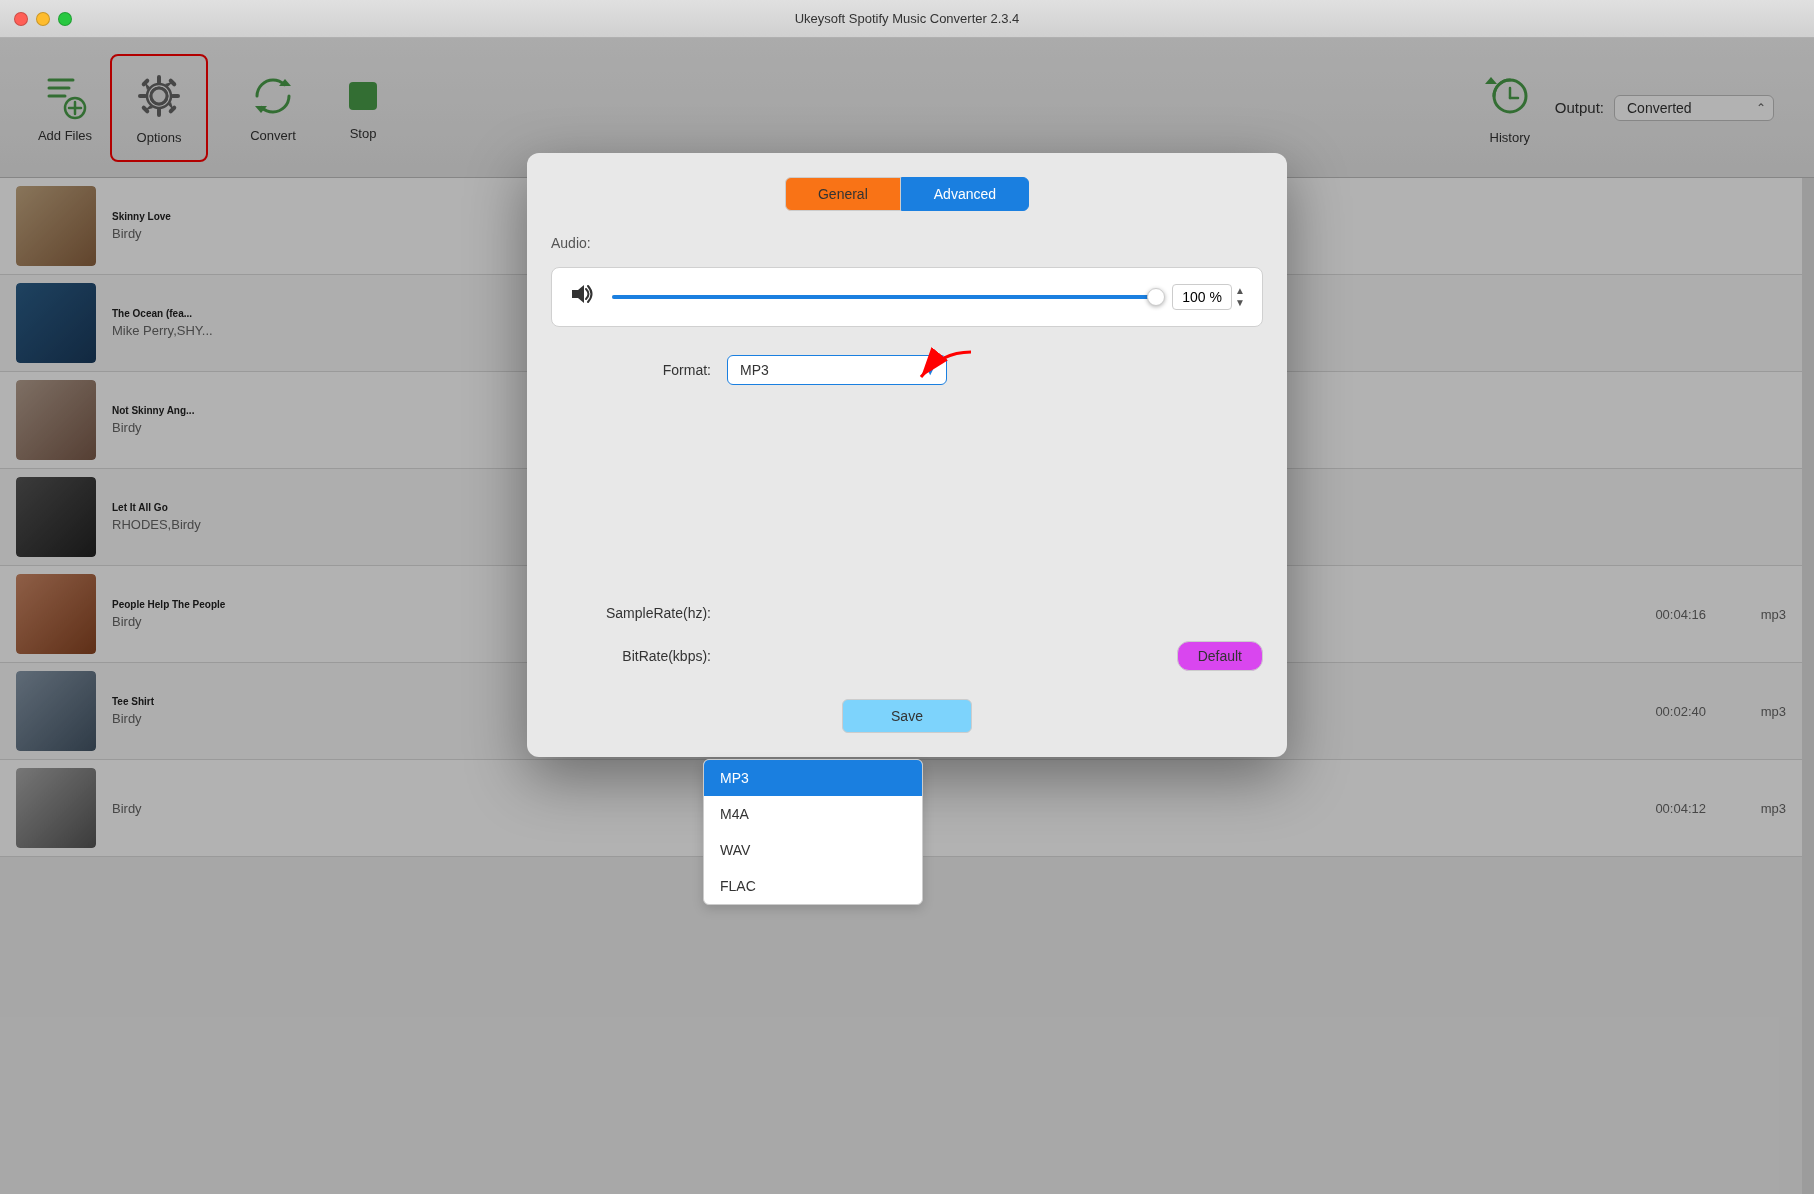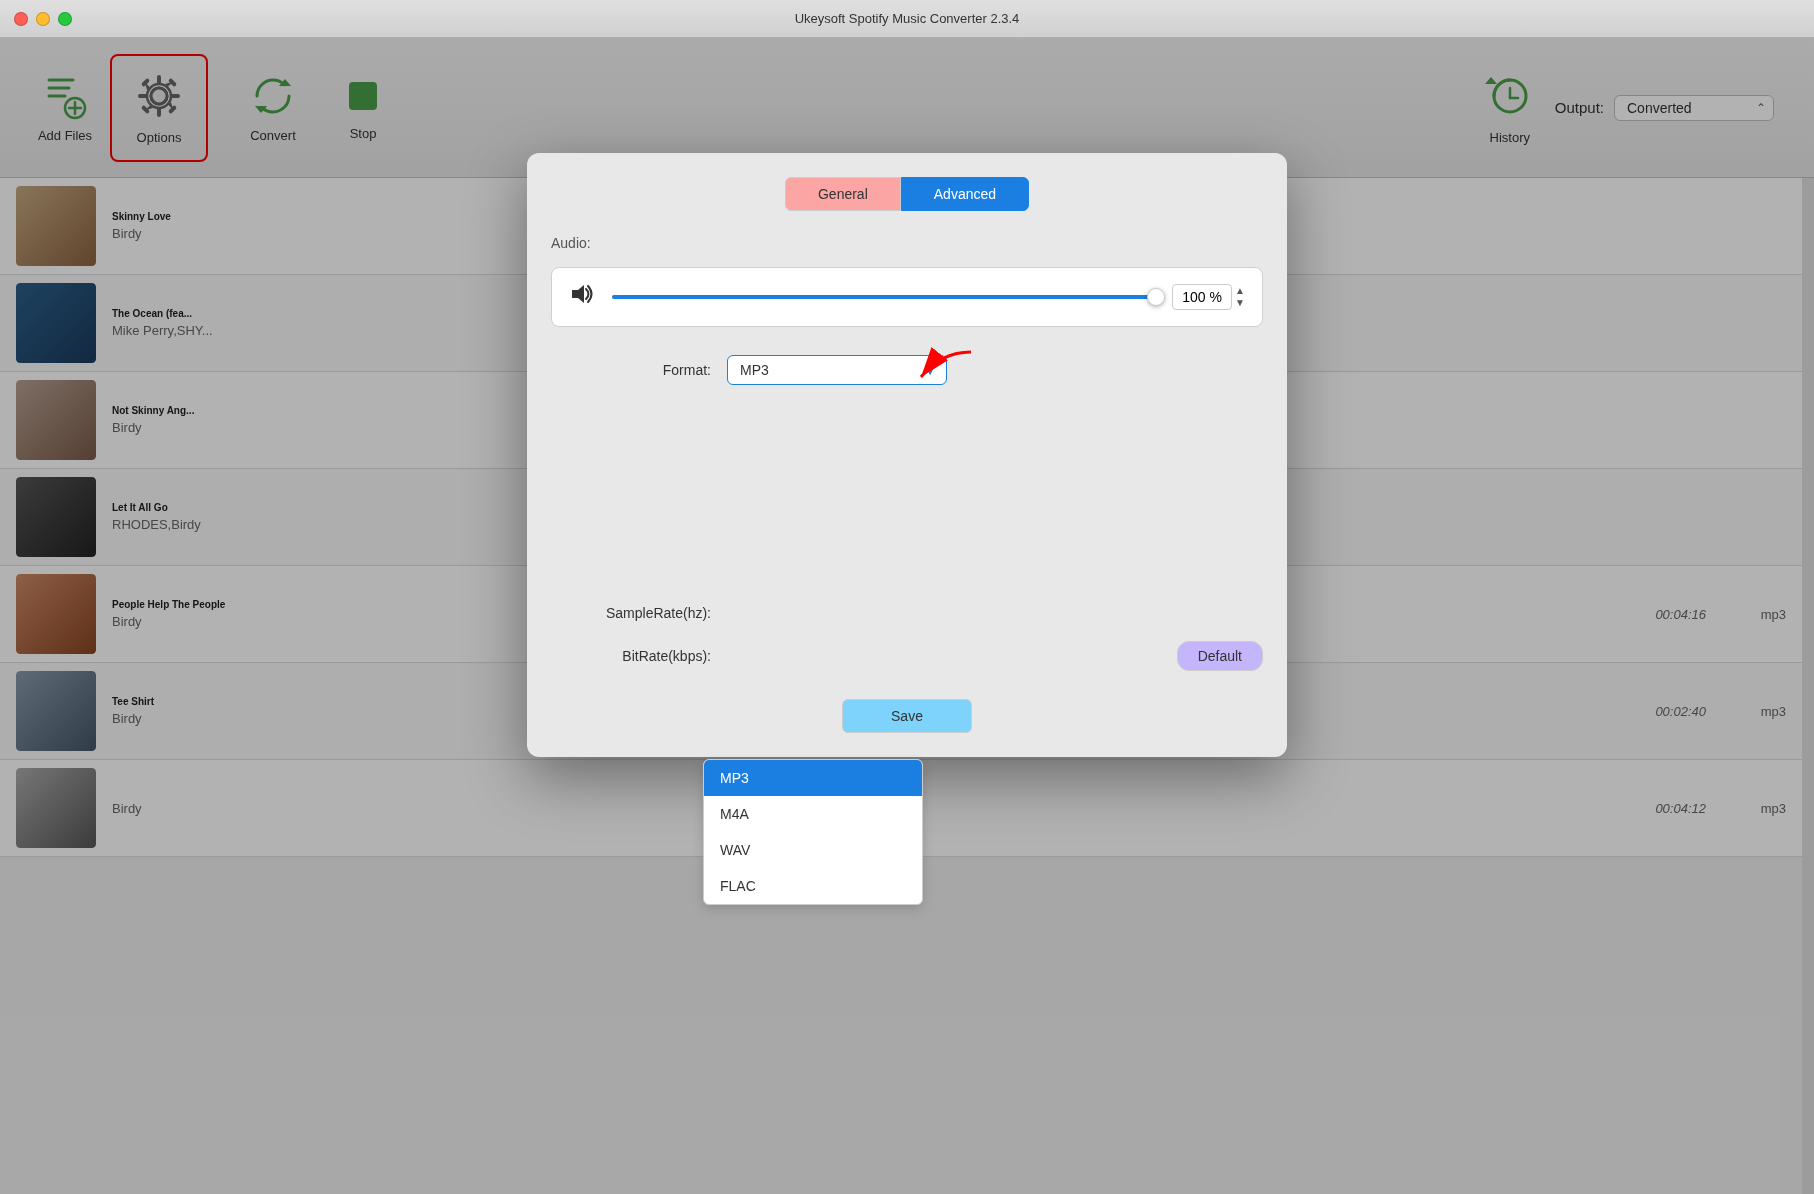--- a/index.html
+++ b/index.html
@@ -169,21 +169,20 @@
       margin-bottom: 4px;
     }
     .song-artist {
       font-size: 13px;
       color: #666;
     }
     .song-duration {
       font-size: 13px;
       color: #666;
       margin: 0 20px;
-      font-style: italic;
     }
     .song-format {
       font-size: 13px;
       color: #666;
       width: 60px;
       text-align: right;
     }
     .scrollbar {
       width: 12px;
       background: #e0e0e0;
@@ -227,21 +226,21 @@
       display: flex;
       justify-content: center;
       gap: 0;
       margin-bottom: 24px;
     }
     .modal-tab {
       padding: 8px 32px;
       font-size: 14px;
       border: 1px solid #ccc;
       cursor: pointer;
-      background: #fca5a5;
+      background: #f97316;
       color: #333;
     }
     .modal-tab:first-child {
       border-radius: 6px 0 0 6px;
     }
     .modal-tab:last-child {
       border-radius: 0 6px 6px 0;
     }
     .modal-tab.active {
       background: #1a7fe0;
@@ -380,21 +379,21 @@
       color: #333;
     }
     .dropdown-item.selected {
       background: #1a7fe0;
       color: white;
     }
 
     
     .default-btn {
       padding: 6px 20px;
-      background: #c4b5fd;
+      background: #d946ef;
       border: 1px solid #ccc;
       border-radius: 12px;
       font-size: 14px;
       cursor: pointer;
       color: #333;
     }
 
     
     .save-row {
       display: flex;

